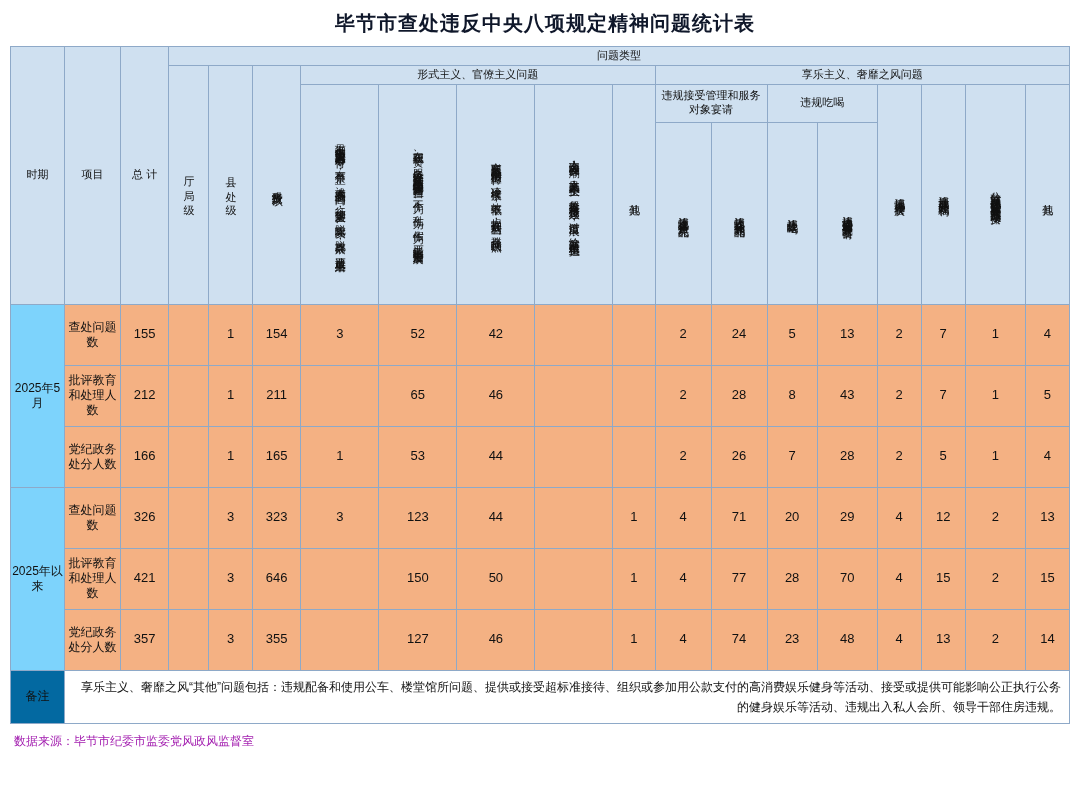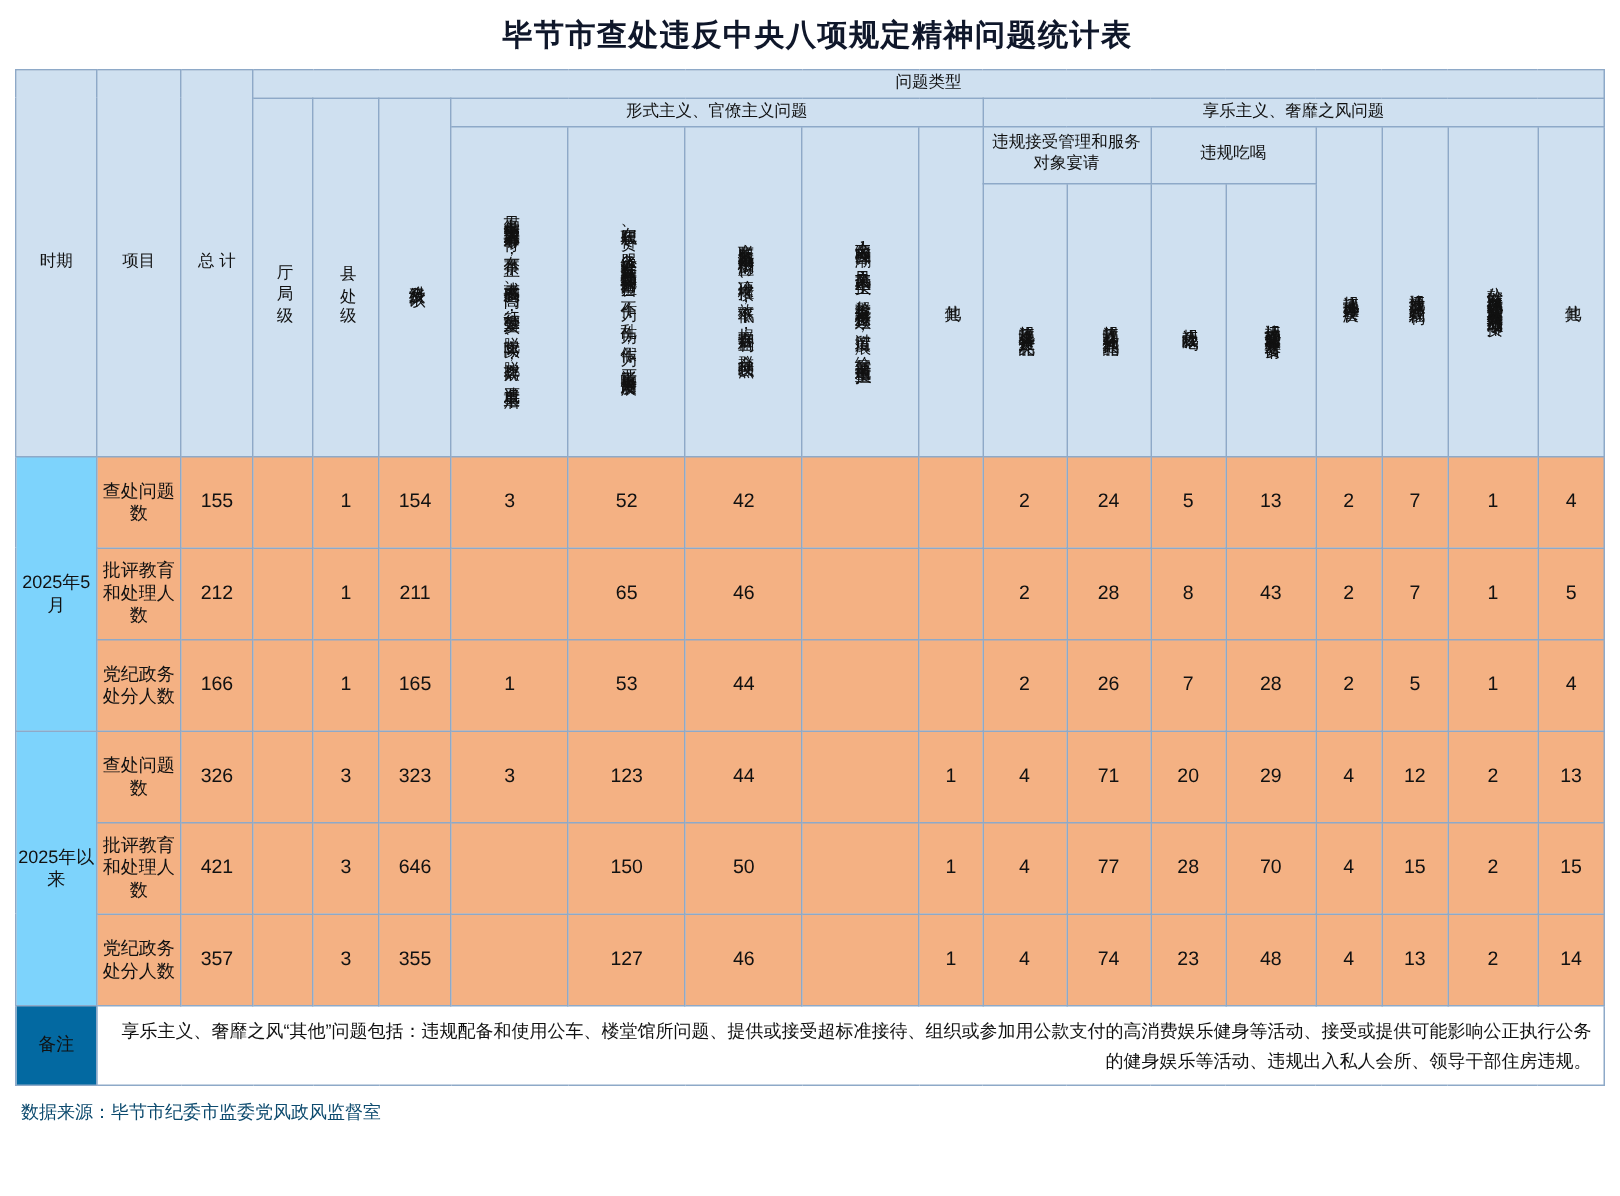--- a/index.html
+++ b/index.html
@@ -67,21 +67,21 @@
   .note-body{
     background:#ffffff;
     text-align:right;
     font-size:12px;
     line-height:1.7;
     padding:6px 8px;
   }
   .source{
     font-size:12px;
     padding:9px 0 0 14px;
-    color:#0c4a6e;
+    color:#a21caf;
   }
 </style>
 </head>
 <body>
 
 <div class="page">
 
   <div class="title">毕节市查处违反中央八项规定精神问题统计表</div>
 
   <table>

